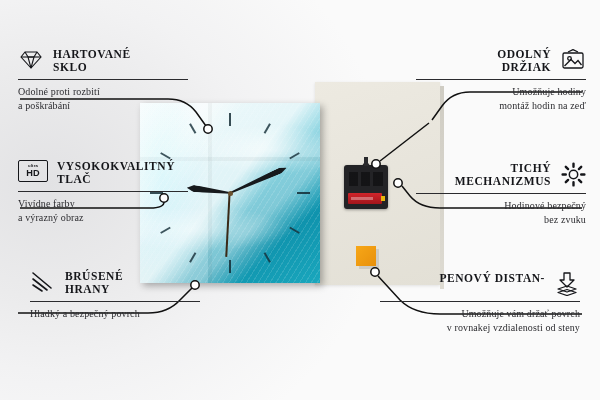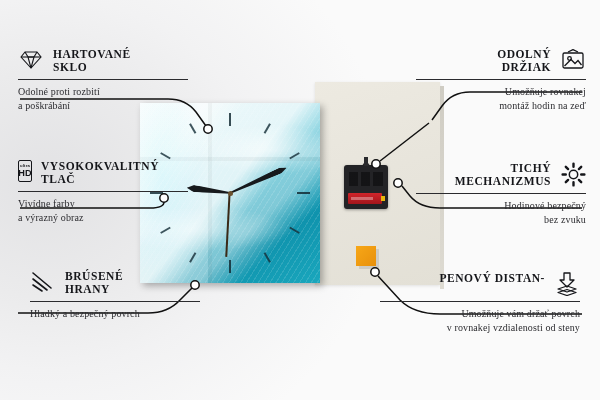--- a/index.html
+++ b/index.html
@@ -103,21 +103,21 @@
 
   .feat.left .head { justify-content:flex-start; }
   .feat.left .sub, .feat.left .t { text-align:left; }
   .feat.right .head { justify-content:flex-end; }
   .feat.right .titles { text-align:right; }
   .feat.right .sub { text-align:right; }
 
   .ico { width:26px; height:24px; flex:0 0 auto; color:#15161a; display:flex; align-items:center; justify-content:center; }
   .ico svg { display:block; }
   .ico.hd {
-    border:1.4px solid #15161a; border-radius:2px; width:14px; height:22px;
+    border:1.4px solid #15161a; border-radius:2px; width:30px; height:22px;
     flex-direction:column; line-height:1; font-family:"Liberation Sans",sans-serif;
   }
   .ico.hd .u { font-size:4.2px; letter-spacing:.2px; font-weight:700; margin-bottom:.5px; }
   .ico.hd .h { font-size:9.2px; font-weight:700; letter-spacing:.2px; }
 </style>
 </head>
 <body>
 
 <div id="stage">
 
@@ -283,21 +283,21 @@
             <path d="M8 3 L13 0.6 L18 3"></path>
             <rect x="3" y="4" width="20" height="15" rx="1.4"></rect>
             <circle cx="9.5" cy="9.5" r="1.8"></circle>
             <path d="M4.5 17 L11 10.5 L15 14.5 L18 11.5 L21.5 16"></path>
           </g>
         </svg>
       </span>
     </div>
     <div class="rule"></div>
     <div class="sub">
-      <div>Umožňuje rovnakej</div>
+      <div>Umožňuje hodiny</div>
       <div>montáž hodin na zeď</div>
     </div>
   </div>
 
   <div class="feat right" style="right:14px; top:162px;">
     <div class="head">
       <span class="titles">
         <div class="t">TICHÝ</div>
         <div class="t">MECHANIZMUS</div>
       </span>

